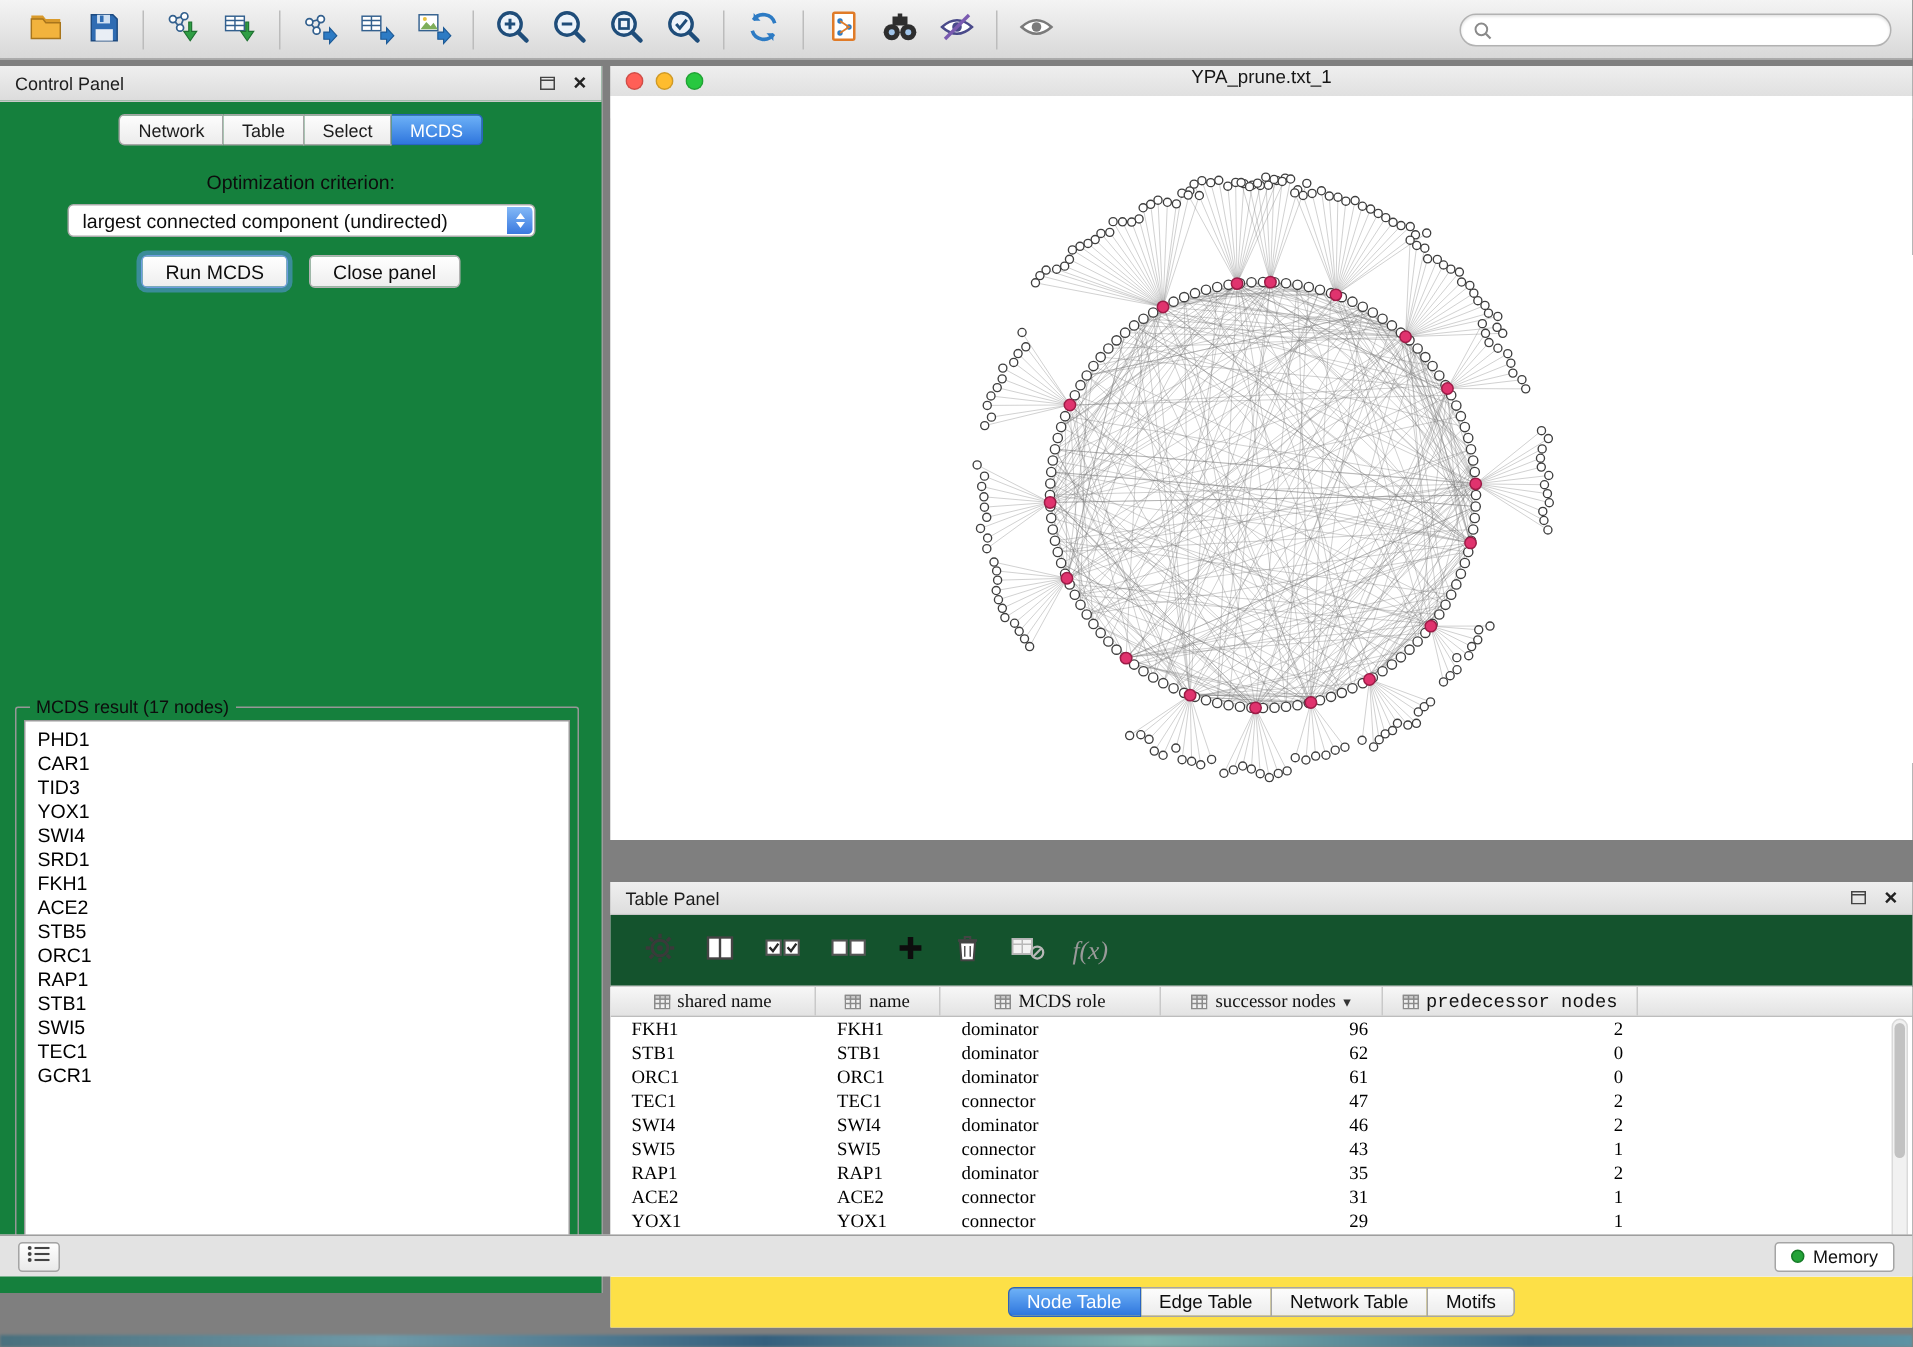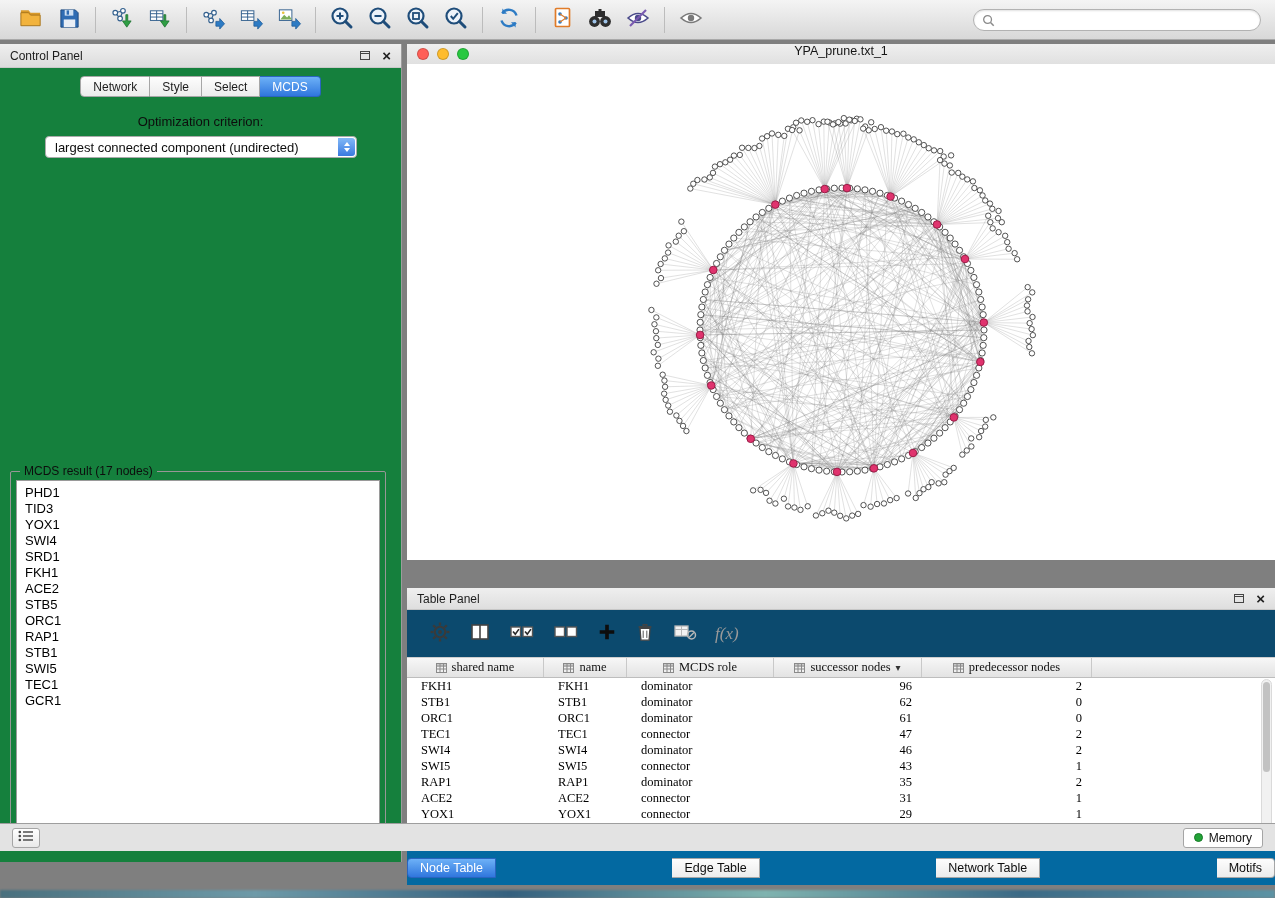--- a/index.html
+++ b/index.html
@@ -50,35 +50,35 @@
     display:flex;align-items:flex-start;justify-content:center;font-size:12.5px;font-weight:400;color:#161616}
   .lights{position:absolute;left:10px;top:4px;display:flex;gap:8px}
   .light{width:12px;height:12px;border-radius:50%;border:1px solid rgba(0,0,0,.18);cursor:pointer}
   .net-canvas{position:absolute;left:0;top:20px;right:0;bottom:0;background:#fff}
   #network-svg{display:block}
 
   
   .table-panel{position:absolute;left:407px;top:588px;width:868px;height:297px;background:#fff;display:flex;flex-direction:column}
   .tp-header{height:22px;background:linear-gradient(#efefef,#dedede);border-bottom:1px solid #c6c6c6;
     display:flex;align-items:center;padding:0 10px;font-size:12px;color:#1c1c1c}
-  .tp-toolbar{height:48px;background:#0c4a6e;display:flex;align-items:center;gap:18px;padding-left:22px;border-bottom:1px solid #cfcfcf}
+  .tp-toolbar{height:48px;background:#14532d;display:flex;align-items:center;gap:18px;padding-left:22px;border-bottom:1px solid #cfcfcf}
   .ticon{background:none;border:none;display:flex;align-items:center;cursor:pointer;padding:0}
   .fx{font-family:"Liberation Serif",serif;font-style:italic;font-size:17px;color:#9a9a9a}
   .table-area{position:relative;flex:1;background:#fff;overflow:hidden}
   .thead-row{display:flex;height:20px;background:linear-gradient(#f7f7f7,#e3e3e3);border-bottom:1px solid #bdbdbd}
   .th{display:flex;align-items:center;justify-content:center;gap:5px;font-family:"Liberation Serif",serif;font-size:12.5px;
     border-right:1px solid #c9c9c9;color:#111;cursor:pointer;flex:0 0 auto}
   .th.filler{flex:1 1 auto;border-right:none;cursor:default}
   .th-caret{font-size:10px;color:#333}
   .trow{display:flex;height:16px}
   .td{font-family:"Liberation Serif",serif;font-size:12.5px;line-height:16px;color:#000;padding-left:14px;overflow:hidden;flex:0 0 auto}
   .td.num{text-align:right;padding-right:10px;padding-left:0}
   .tscroll{position:absolute;right:3px;top:21px;width:11px;height:166px;background:#f1f1f1;border:1px solid #dadada;border-radius:6px}
   .tthumb{position:absolute;left:1px;right:1px;top:2px;height:90px;background:#c2c2c2;border-radius:5px;cursor:pointer}
-  .table-tabs{height:34px;display:flex;align-items:center;justify-content:space-between;background:#0369a1}
+  .table-tabs{height:34px;display:flex;align-items:center;justify-content:center;background:#fde047}
   .bt-tab{height:20px;padding:0 12px;font-size:12.5px;background:linear-gradient(#fdfdfd,#ececec);
     border:1px solid #a6a6a6;border-left:none;color:#0d0d0d;cursor:pointer;font-family:"Liberation Sans",sans-serif}
   .bt-tab.first{border-left:1px solid #a6a6a6;border-radius:4px 0 0 4px}
   .bt-tab.last{border-radius:0 4px 4px 0}
   .bt-tab.active{background:linear-gradient(#6db1f7,#2f76dd);color:#fff;border-color:#2a64c0}
 
   
   .statusbar{position:absolute;left:0;top:823px;width:1275px;height:28px;background:#e3e3e3;border-top:1px solid #9e9e9e;
     display:flex;align-items:center;padding:0 12px}
   .sb-left-btn{width:28px;height:20px;border:1px solid #a5a5a5;border-radius:3px;background:linear-gradient(#fff,#e9e9e9);
@@ -259,38 +259,43 @@
       <span class="ph-float">
           <svg width="10" height="9">
             <rect x="0.5" y="0.5" width="9" height="8" fill="none" stroke="#444"></rect>
             <line x1="0.5" y1="2.5" x2="9.5" y2="2.5" stroke="#444"></line>
           </svg>
         </span>
       <button class="ph-close">×</button>
     </div>
     <div class="tabbar">
       <button class="cp-tab first">Network</button>
-      <button class="cp-tab">Style</button>
+      <button class="cp-tab">Table</button>
       <button class="cp-tab">Select</button>
       <button class="cp-tab active last">MCDS</button>
     </div>
     <div class="opt-label">Optimization criterion:</div>
     <div class="dropdown">
       <span>largest connected component (undirected)</span>
       <span class="dd-stepper">
           <svg width="8" height="12">
             <path d="M4 1L7 5H1z" fill="#fff"></path>
             <path d="M4 11L1 7h6z" fill="#fff"></path>
           </svg>
         </span>
     </div>
+    <div class="btn-row">
+      <button class="btn focused">Run MCDS</button>
+      <button class="btn">Close panel</button>
+    </div>
     <fieldset class="result-box">
       <legend>MCDS result (17 nodes)</legend>
       <div class="result-list">
           <div class="result-item">PHD1</div>
+          <div class="result-item">CAR1</div>
           <div class="result-item">TID3</div>
           <div class="result-item">YOX1</div>
           <div class="result-item">SWI4</div>
           <div class="result-item">SRD1</div>
           <div class="result-item">FKH1</div>
           <div class="result-item">ACE2</div>
           <div class="result-item">STB5</div>
           <div class="result-item">ORC1</div>
           <div class="result-item">RAP1</div>
           <div class="result-item">STB1</div>
@@ -1301,21 +1306,21 @@
                 <rect x="0.5" y="0.5" width="10" height="9" fill="#f0f0f0" stroke="#8a8a8a"></rect>
                 <rect x="0.5" y="0.5" width="10" height="2.6" fill="#c9c9c9" stroke="#8a8a8a"></rect>
                 <line x1="4" y1="0.5" x2="4" y2="9.5" stroke="#8a8a8a"></line>
                 <line x1="7.5" y1="0.5" x2="7.5" y2="9.5" stroke="#8a8a8a"></line>
                 <line x1="0.5" y1="6" x2="10.5" y2="6" stroke="#8a8a8a"></line>
               </svg>
             </span>
             <span class="th-label">successor nodes</span>
             <span class="th-caret">▾</span>
           </div>
-          <div class="th" style="width: 170px;">
+          <div class="th" style="width: 170px; font-family: Liberation Mono, monospace;">
             <span style="display:flex">
               <svg width="11" height="10" viewBox="0 0 11 10">
                 <rect x="0.5" y="0.5" width="10" height="9" fill="#f0f0f0" stroke="#8a8a8a"></rect>
                 <rect x="0.5" y="0.5" width="10" height="2.6" fill="#c9c9c9" stroke="#8a8a8a"></rect>
                 <line x1="4" y1="0.5" x2="4" y2="9.5" stroke="#8a8a8a"></line>
                 <line x1="7.5" y1="0.5" x2="7.5" y2="9.5" stroke="#8a8a8a"></line>
                 <line x1="0.5" y1="6" x2="10.5" y2="6" stroke="#8a8a8a"></line>
               </svg>
             </span>
             <span class="th-label">predecessor nodes</span>

